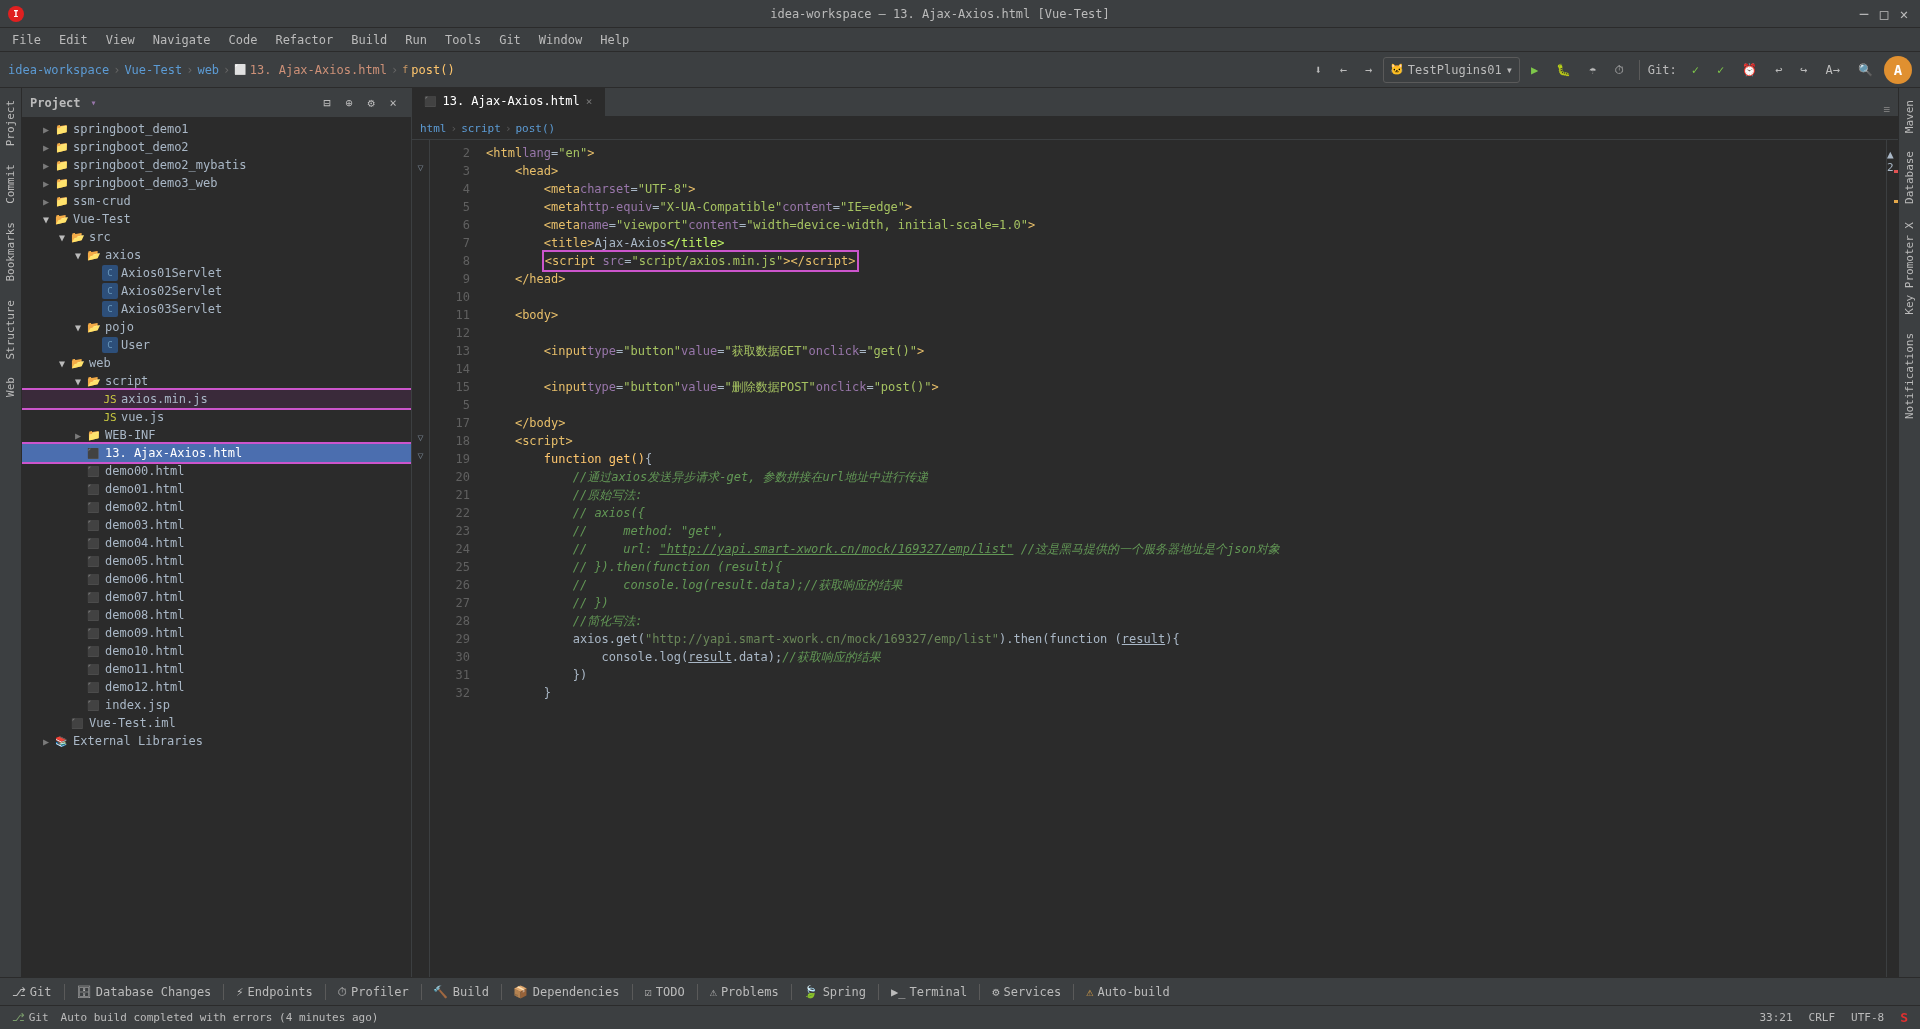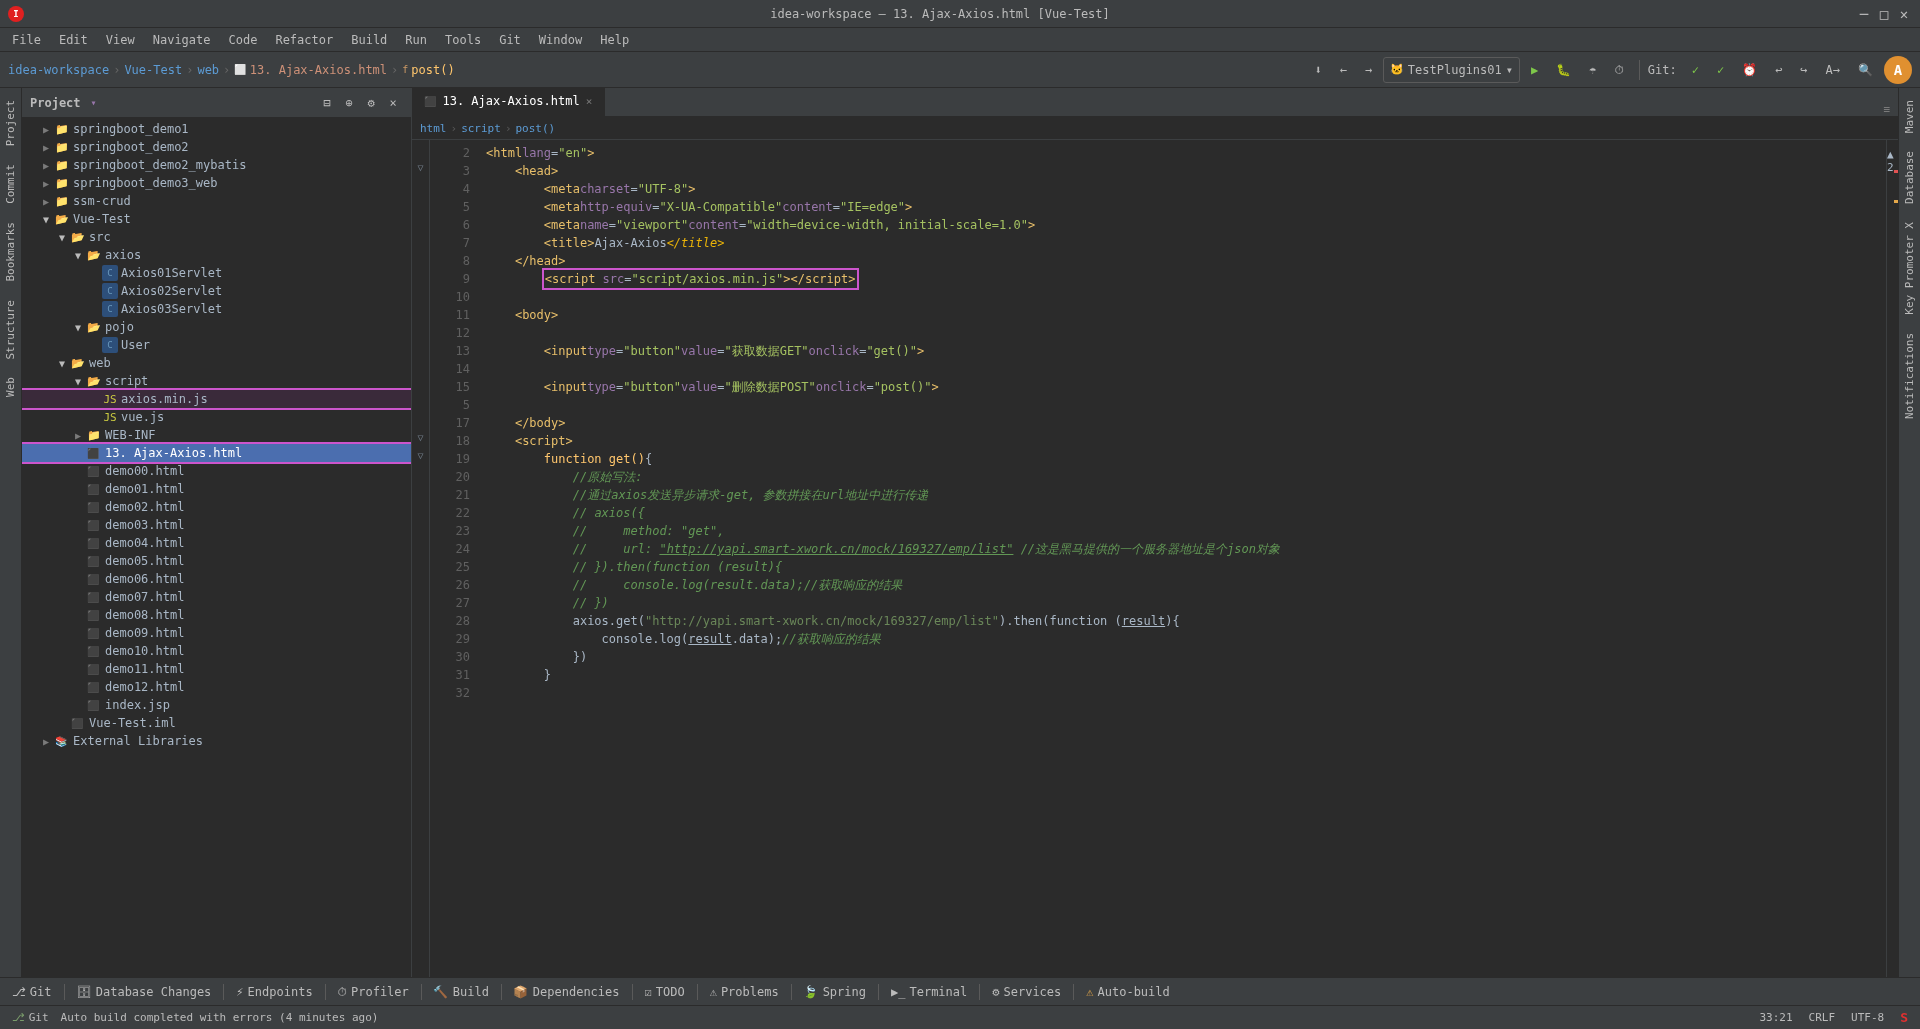--- a/index.html
+++ b/index.html
@@ -518,62 +518,63 @@
         <div class="code-line"><span style="color:#e8bf6a;">&lt;html</span> <span style="color:#9876aa;">lang</span>=<span style="color:#a5c261;">"en"</span><span style="color:#e8bf6a;">&gt;</span></div>
 
         <div class="code-line"><span style="color:#a9b7c6;">    </span><span style="color:#e8bf6a;">&lt;head&gt;</span></div>
 
         <div class="code-line"><span style="color:#a9b7c6;">        </span><span style="color:#e8bf6a;">&lt;meta</span> <span style="color:#9876aa;">charset</span>=<span style="color:#a5c261;">"UTF-8"</span><span style="color:#e8bf6a;">&gt;</span></div>
 
         <div class="code-line"><span style="color:#a9b7c6;">        </span><span style="color:#e8bf6a;">&lt;meta</span> <span style="color:#9876aa;">http-equiv</span>=<span style="color:#a5c261;">"X-UA-Compatible"</span> <span style="color:#9876aa;">content</span>=<span style="color:#a5c261;">"IE=edge"</span><span style="color:#e8bf6a;">&gt;</span></div>
 
         <div class="code-line"><span style="color:#a9b7c6;">        </span><span style="color:#e8bf6a;">&lt;meta</span> <span style="color:#9876aa;">name</span>=<span style="color:#a5c261;">"viewport"</span> <span style="color:#9876aa;">content</span>=<span style="color:#a5c261;">"width=device-width, initial-scale=1.0"</span><span style="color:#e8bf6a;">&gt;</span></div>
 
-        <div class="code-line"><span style="color:#a9b7c6;">        </span><span style="color:#e8bf6a;">&lt;title&gt;</span><span style="color:#a9b7c6;">Ajax-Axios</span><span style="color:#eab308;font-style:italic;">&lt;/title&gt;</span></div>
+        <div class="code-line"><span style="color:#a9b7c6;">        </span><span style="color:#e8bf6a;">&lt;title&gt;</span><span style="color:#a9b7c6;">Ajax-Axios</span><span style="color:#bef264;">&lt;/title&gt;</span></div>
+
+        <div class="code-line"><span style="color:#a9b7c6;">        </span><span style="display:inline-block;outline:2px solid #cc55cc;padding:0 1px;"><span style="color:#e8bf6a;">&lt;script</span> <span style="color:#9876aa;">src</span>=<span style="color:#a5c261;">"script/axios.min.js"</span><span style="color:#e8bf6a;">&gt;&lt;/script&gt;</span></span></div>
 
         <div class="code-line"><span style="color:#a9b7c6;">    </span><span style="color:#e8bf6a;">&lt;/head&gt;</span></div>
 
-        <div class="code-line"><span style="color:#a9b7c6;">        </span><span style="display:inline-block;outline:2px solid #cc55cc;padding:0 1px;"><span style="color:#e8bf6a;">&lt;script</span> <span style="color:#9876aa;">src</span>=<span style="color:#a5c261;">"script/axios.min.js"</span><span style="color:#e8bf6a;">&gt;&lt;/script&gt;</span></span></div>
-
         <div class="code-line"></div>
 
         <div class="code-line"><span style="color:#a9b7c6;">    </span><span style="color:#e8bf6a;">&lt;body&gt;</span></div>
 
         <div class="code-line"></div>
 
         <div class="code-line"><span style="color:#a9b7c6;">        </span><span style="color:#e8bf6a;">&lt;input</span> <span style="color:#9876aa;">type</span>=<span style="color:#a5c261;">"button"</span> <span style="color:#9876aa;">value</span>=<span style="color:#a5c261;">"获取数据GET"</span> <span style="color:#9876aa;">onclick</span>=<span style="color:#a5c261;">"get()"</span><span style="color:#e8bf6a;">&gt;</span></div>
 
         <div class="code-line"></div>
 
         <div class="code-line"><span style="color:#a9b7c6;">        </span><span style="color:#e8bf6a;">&lt;input</span> <span style="color:#9876aa;">type</span>=<span style="color:#a5c261;">"button"</span> <span style="color:#9876aa;">value</span>=<span style="color:#a5c261;">"删除数据POST"</span> <span style="color:#9876aa;">onclick</span>=<span style="color:#a5c261;">"post()"</span><span style="color:#e8bf6a;">&gt;</span></div>
 
         <div class="code-line"></div>
 
         <div class="code-line"><span style="color:#a9b7c6;">    </span><span style="color:#e8bf6a;">&lt;/body&gt;</span></div>
 
         <div class="code-line"><span style="color:#a9b7c6;">    </span><span style="color:#e8bf6a;">&lt;script&gt;</span></div>
 
         <div class="code-line"><span style="color:#a9b7c6;">        </span><span style="color:#ffc66d;">function get()</span><span style="color:#a9b7c6;">{</span></div>
 
+        <div class="code-line"><span style="color:#a9b7c6;">            </span><span style="color:#629755;font-style:italic;">//通过axios发送异步请求-get, 参数拼接在url地址中进行传递</span></div>
+
         <div class="code-line"><span style="color:#a9b7c6;">            </span><span style="color:#629755;font-style:italic;">//原始写法:</span></div>
 
-        <div class="code-line"><span style="color:#a9b7c6;">            </span><span style="color:#629755;font-style:italic;">//通过axios发送异步请求-get, 参数拼接在url地址中进行传递</span></div>
-
         <div class="code-line"><span style="color:#a9b7c6;">            </span><span style="color:#629755;font-style:italic;">// axios({</span></div>
 
         <div class="code-line"><span style="color:#a9b7c6;">            </span><span style="color:#629755;font-style:italic;">//     method: "get",</span></div>
 
         <div class="code-line"><span style="color:#a9b7c6;">            </span><span style="color:#629755;font-style:italic;">//     url: </span><span style="color:#629755;font-style:italic;text-decoration:underline;">"http://yapi.smart-xwork.cn/mock/169327/emp/list"</span><span style="color:#629755;font-style:italic;"> //这是黑马提供的一个服务器地址是个json对象</span></div>
 
         <div class="code-line"><span style="color:#a9b7c6;">            </span><span style="color:#629755;font-style:italic;">// }).then(function (result){</span></div>
 
         <div class="code-line"><span style="color:#a9b7c6;">            </span><span style="color:#629755;font-style:italic;">//     console.log(result.data);//获取响应的结果</span></div>
 
         <div class="code-line"><span style="color:#a9b7c6;">            </span><span style="color:#629755;font-style:italic;">// })</span></div>
 
+        <div class="code-line"><span style="color:#a9b7c6;">            </span><span style="color:#629755;font-style:italic;">//简化写法:</span></div>
 
         <div class="code-line"><span style="color:#a9b7c6;">            axios.get(</span><span style="color:#6a8759;">"http://yapi.smart-xwork.cn/mock/169327/emp/list"</span><span style="color:#a9b7c6;">).then(function (</span><span style="color:#a9b7c6;text-decoration:underline;">result</span><span style="color:#a9b7c6;">){</span></div>
 
         <div class="code-line"><span style="color:#a9b7c6;">                console.log(</span><span style="color:#a9b7c6;text-decoration:underline;">result</span><span style="color:#a9b7c6;">.data);</span><span style="color:#629755;font-style:italic;">//获取响应的结果</span></div>
 
         <div class="code-line"><span style="color:#a9b7c6;">            })</span></div>
 
         <div class="code-line"><span style="color:#a9b7c6;">        }</span></div>
       </div>
 

